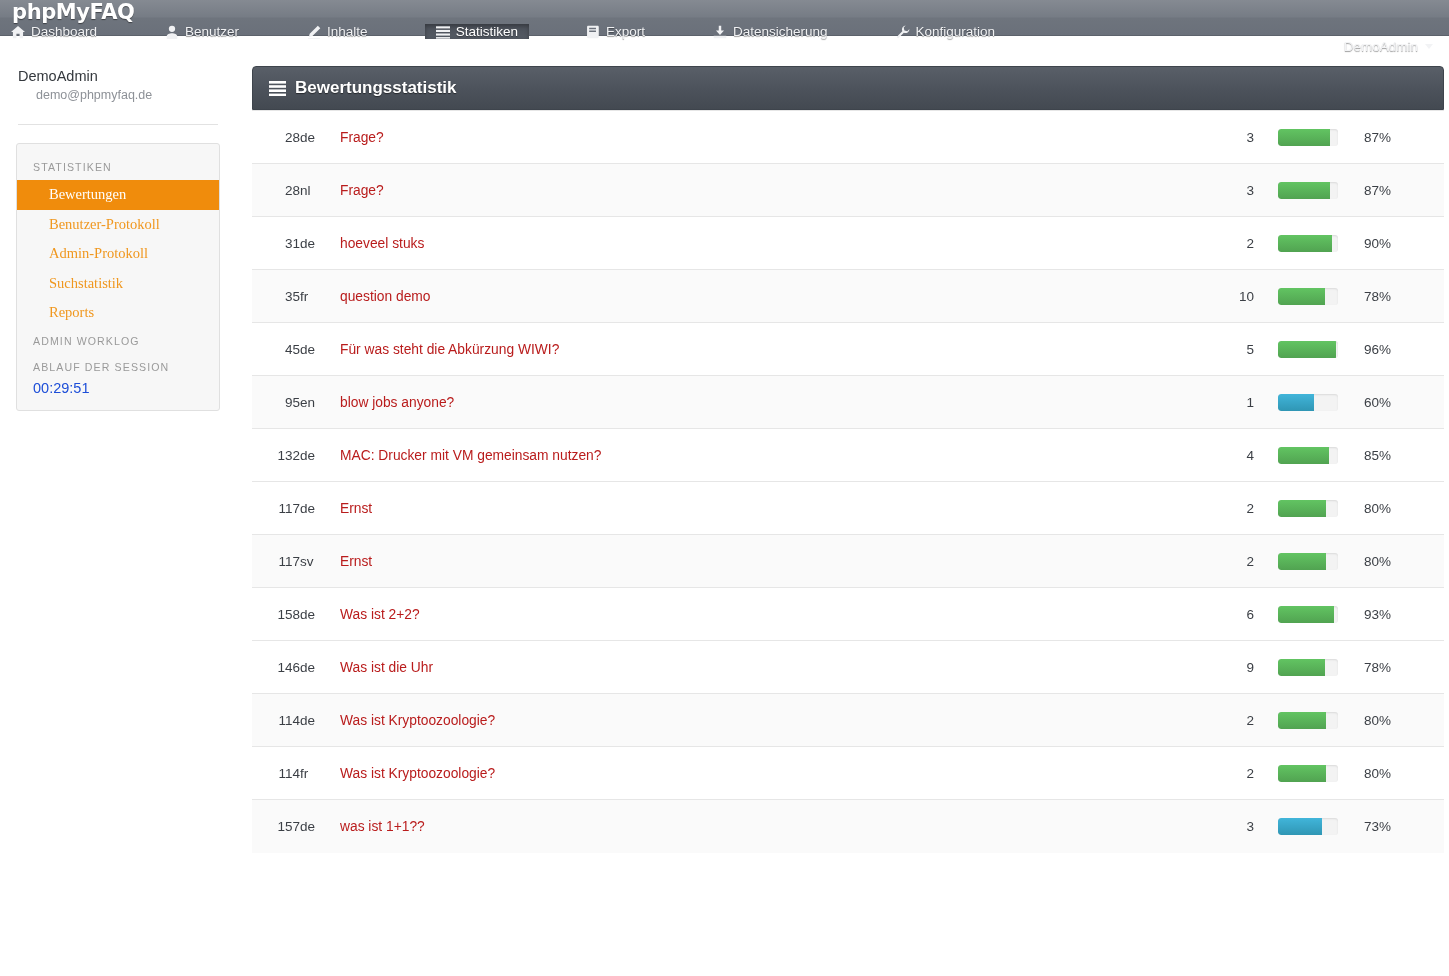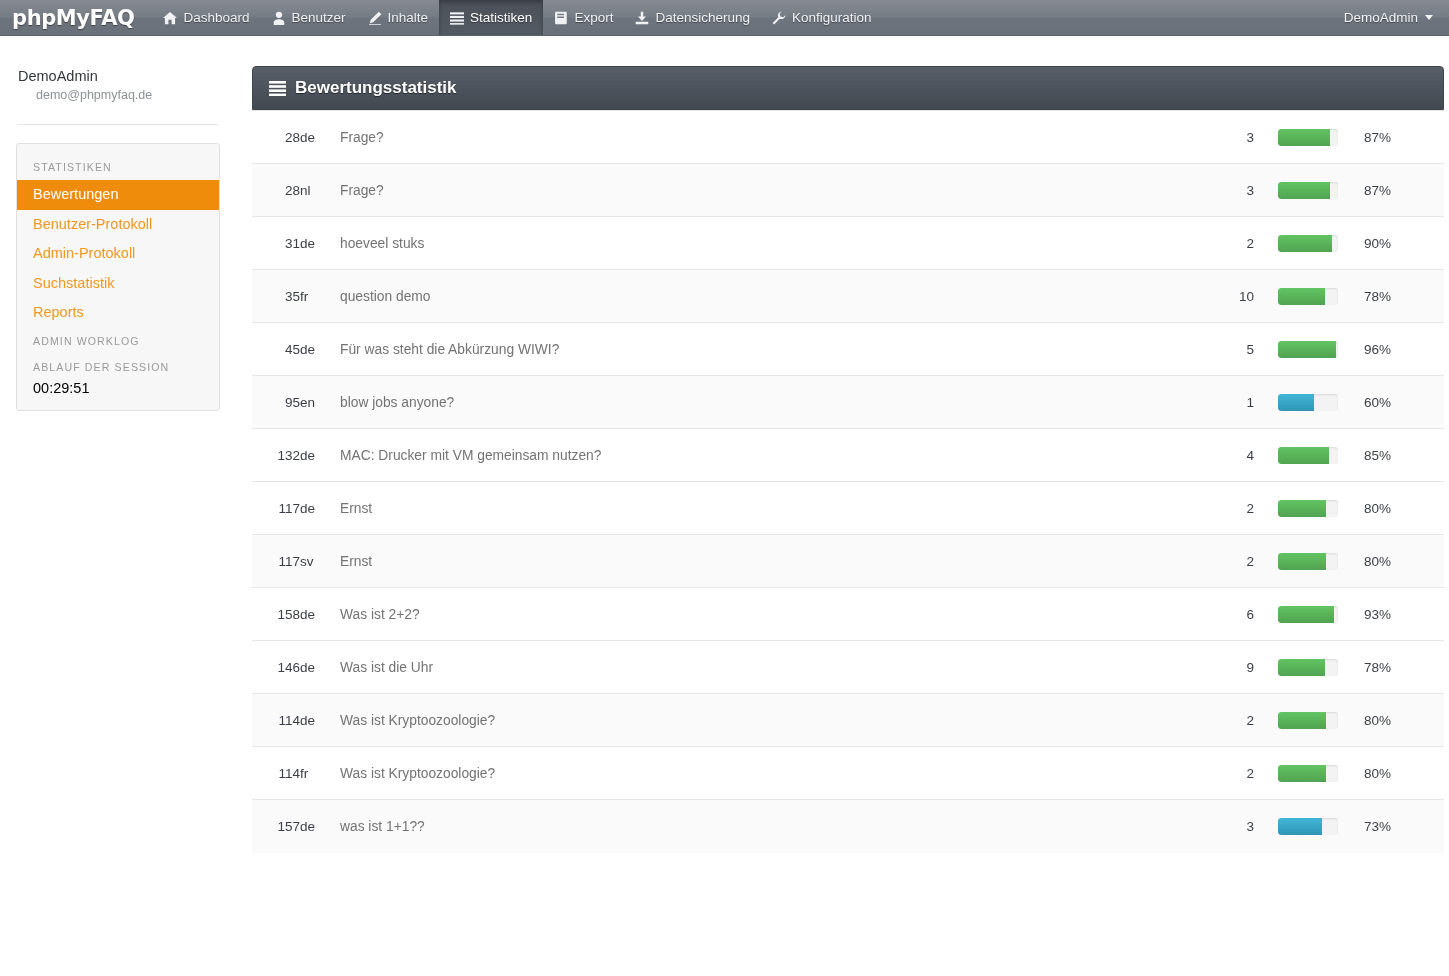--- a/index.html
+++ b/index.html
@@ -12,20 +12,21 @@
   }
 
   
   #navbar {
     position: absolute; top: 0; left: 0;
     width: 1449px; height: 36px;
     background: linear-gradient(to bottom, #858a92 0%, #767c85 48%, #6e747d 52%, #6a707a 100%);
     border-bottom: 1px solid #5c626b;
     display: flex; align-items: stretch;
     z-index: 10;
+    flex-direction: column;
   }
   #brand {
     display: flex; align-items: center;
     padding: 0 18px 0 12px;
     color: #ffffff;
     font-size: 21px;
     font-weight: bold;
     letter-spacing: -0.4px;
     text-shadow: 0 1px 1px rgba(0,0,0,.45);
     font-family: "DejaVu Sans", sans-serif;
@@ -90,31 +91,32 @@
     font-size: 10.6px;
     letter-spacing: 1.1px;
     color: #9a9a9a;
     padding: 7px 16px 7px 16px;
     text-transform: uppercase;
   }
   .side-link {
     display: block;
     font-size: 14.5px;
     color: #f0971e;
-    padding: 4px 16px 5px 16px;
+    padding: 4px 16px 5px 32px;
     cursor: pointer;
     line-height: 1.42;
+    font-family: Liberation Serif, serif;
   }
   .side-link.active {
     background: #f08c0c;
     color: #ffffff;
   }
   #session-time {
     font-size: 14.5px;
-    color: #000000;
+    color: #1d4ed8;
     padding: 0 16px 2px 16px;
   }
 
   
   #panel {
     position: absolute; top: 66px; left: 252px;
     width: 1192px;
   }
   #panel-header {
     height: 44px;
@@ -140,21 +142,21 @@
   #stats-table td {
     border-top: 1px solid #e6e6e6;
     vertical-align: middle;
     padding: 0;
     font-size: 13.5px;
     color: #3b3f45;
   }
   td.c-id   { width: 48px;  text-align: right; padding-right: 6px; }
   td.c-lang { width: 40px;  text-align: left;  padding-left: 12px; color: #4a4e54; }
   td.c-q    { text-align: left; padding-left: 12px; }
-  td.c-q a  { color: #737373; text-decoration: none; font-size: 13.8px; cursor: pointer; }
+  td.c-q a  { color: #b91c1c; text-decoration: none; font-size: 13.8px; cursor: pointer; }
   td.c-n    { width: 100px; text-align: right; padding-right: 18px; }
   td.c-bar  { width: 110px; }
   td.c-pct  { width: 80px;  text-align: left; padding-left: 10px; color: #3b3f45; }
 
   .bar-track {
     position: relative;
     width: 60px; height: 17px;
     margin-left: 24px;
     background: #f3f3f3;
     border-radius: 3px;
@@ -166,21 +168,21 @@
     border-radius: 3px 0 0 3px;
   }
   .bar-fill.green { background: linear-gradient(to bottom, #62c462 0%, #51a351 100%); }
   .bar-fill.blue  { background: linear-gradient(to bottom, #41b5da 0%, #2f96b4 100%); }
 </style>
 </head>
 <body>
 
 <div id="navbar">
   <div id="brand">phpMyFAQ</div>
-  <div id="nav-items" style="display: flex;">
+  <div id="nav-items" style="display: flex; gap: 46px;">
       <div class="nav-item">
         <span class="nav-ic">
           <svg viewBox="0 0 16 16">
             <path d="M8 1 0 8h2.2v7h4V10h3.6v5h4V8H16z"></path>
           </svg>
         </span>
         <span>Dashboard</span>
       </div>
       <div class="nav-item">
         <span class="nav-ic">

